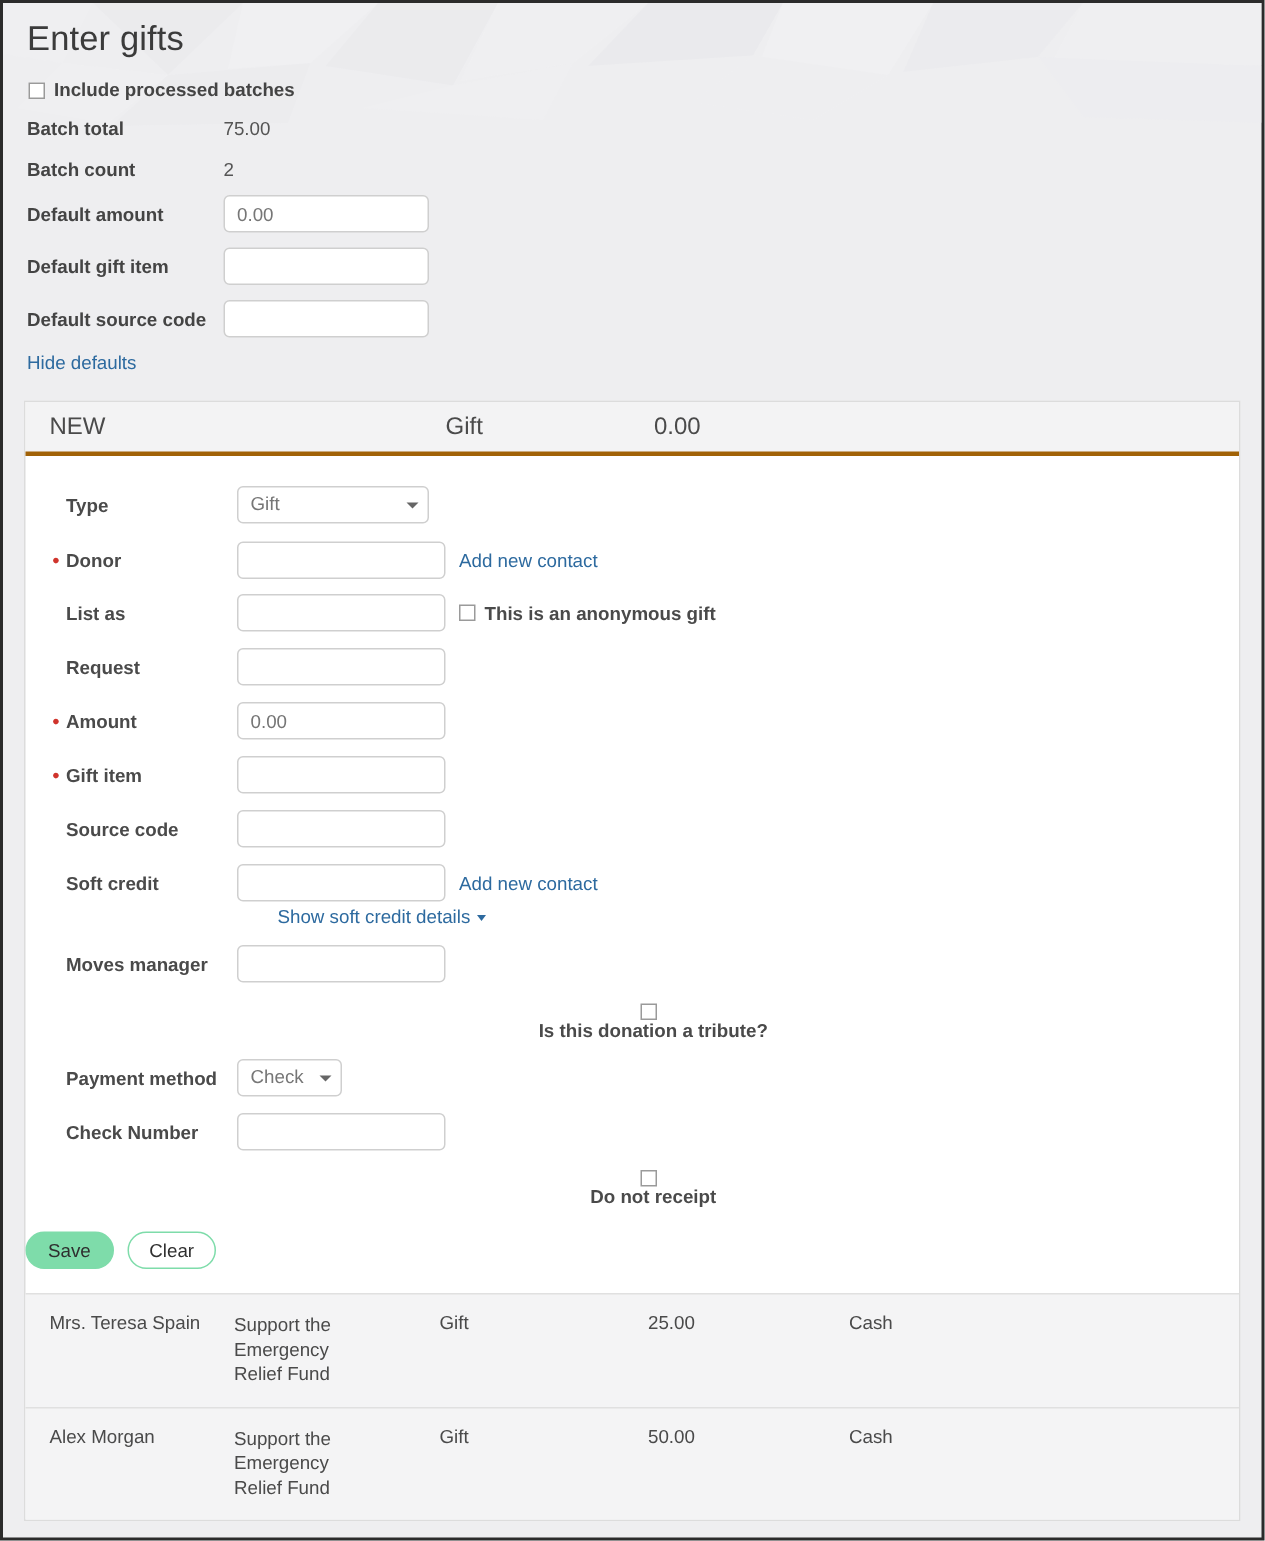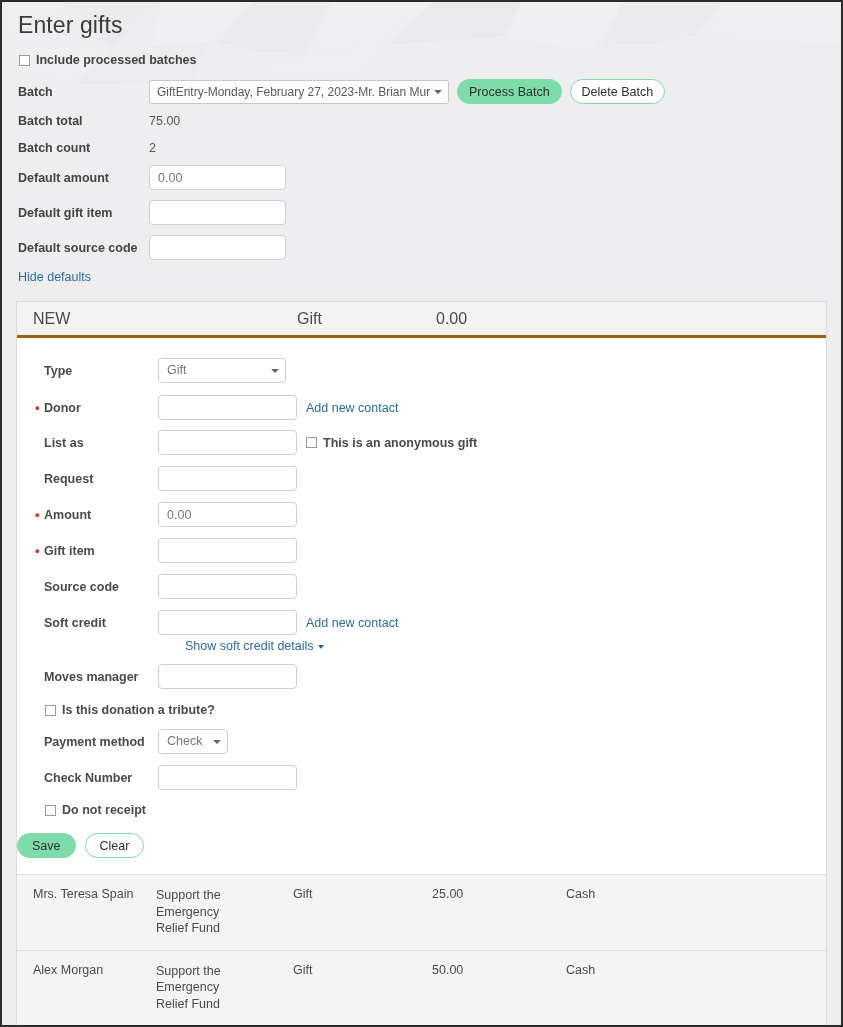--- a/index.html
+++ b/index.html
@@ -101,21 +101,21 @@
 
   .sel-sm{
     box-sizing:border-box; height:25px; border:1px solid #cfcfcf; border-radius:4px;
     background:#fff; font-size:12.5px; color:#767676; padding:0 22px 0 8px;
     line-height:23px; white-space:nowrap;
   }
 
   .chk-inline{ display:flex; align-items:center; font-size:12.5px; font-weight:bold; color:#4a4a4a; }
   .sub-link-row{ padding-left:168px; margin:-3px 0 10px 0; }
   .chk-std{ display:flex; align-items:center; font-size:12.5px; font-weight:bold; color:#4a4a4a;
-            padding-left:28px; margin:14px 0 12px 0; }
+            padding-left:28px; margin:14px 0 12px 0;flex-direction:column; }
 
   .actions{ display:flex; justify-content:flex-start; gap:9px; padding:6px 17px 0 0; }
 
   .g-rows{ }
   .g-row{
     display:flex; background:#f4f4f5; border-top:1px solid #e0e0e0;
     font-size:12.5px; color:#4a4a4a; padding:12px 0 13px 0;
   }
   .g-c1{ width:139px; padding-left:16px; box-sizing:border-box; }
   .g-c2{ width:137px; }
@@ -152,31 +152,20 @@
 <div class="page">
 
   <h1 class="page-title">Enter gifts</h1>
 
 
   <label class="chk-row">
     <span class="chk"></span>
     <span>Include processed batches</span>
   </label>
 
-  <div class="frm-row">
-    <div class="frm-label">Batch</div>
-    <div class="sel-wrap">
-      <div class="sel-batch">GiftEntry-Monday, February 27, 2023-Mr. Brian Mur</div>
-      <span class="chev"></span>
-    </div>
-    <div style="margin-left:8px; display:flex; gap:8px;">
-      <div class="btn btn-primary">Process Batch</div>
-      <div class="btn btn-ghost">Delete Batch</div>
-    </div>
-  </div>
 
   <div class="frm-row" style="margin-bottom:13px;">
     <div class="frm-label">Batch total</div>
     <div class="frm-val">75.00</div>
   </div>
 
   <div class="frm-row" style="margin-bottom:10px;">
     <div class="frm-label">Batch count</div>
     <div class="frm-val">2</div>
   </div>

